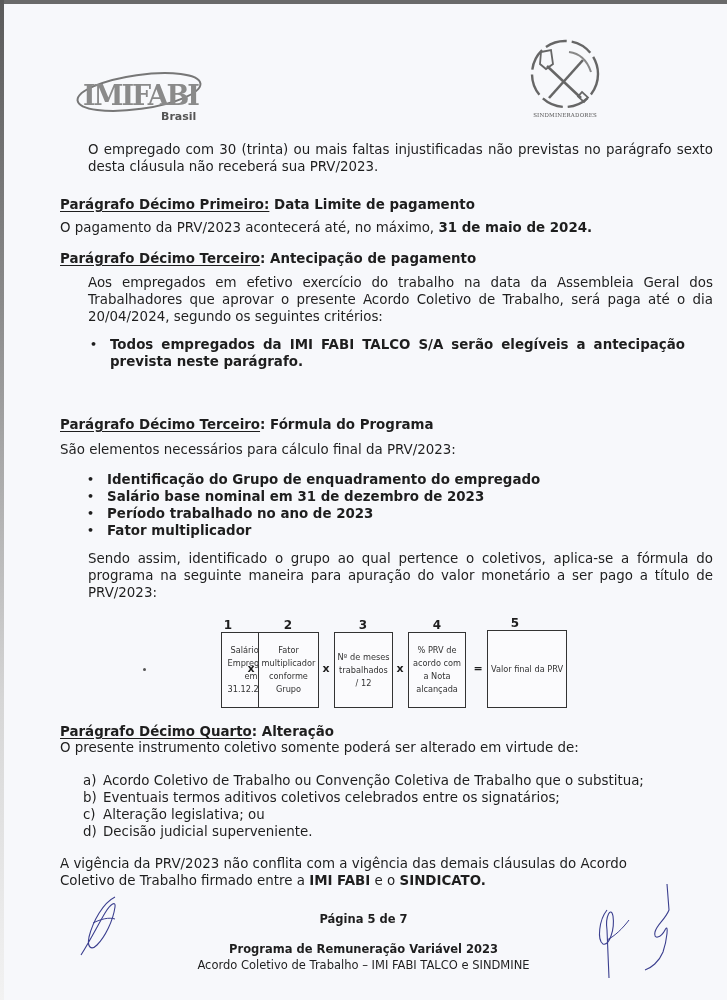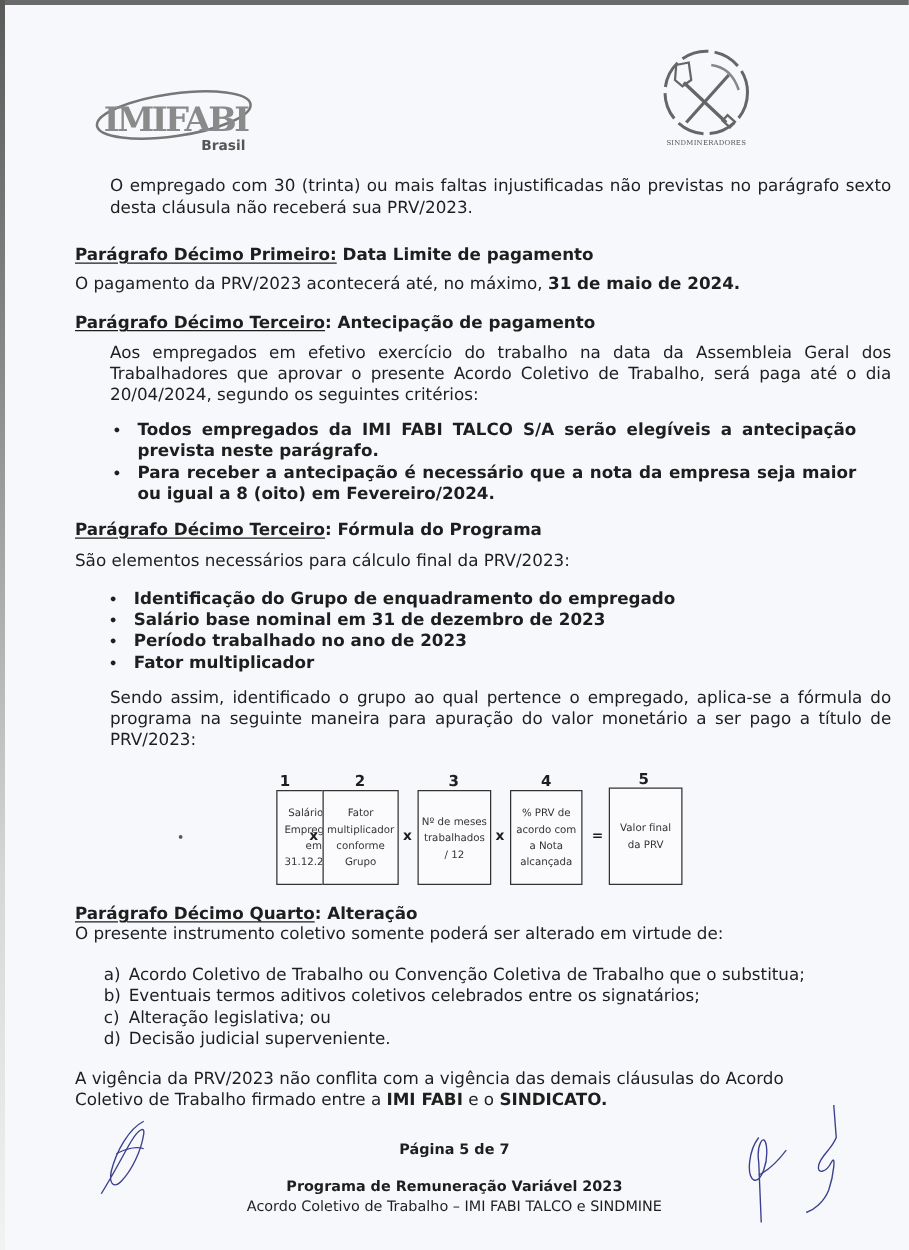--- a/index.html
+++ b/index.html
@@ -81,51 +81,50 @@
 <div class="txt" style="top:219px;">
   <span>O pagamento da PRV/2023 acontecerá até, no máximo, </span><b>31 de maio de 2024.</b>
 </div>
 
 <div class="heading" style="top:250px;">
   <span class="u">Parágrafo Décimo Terceiro</span><span>: Antecipação de pagamento</span>
 </div>
 <div class="txt just" style="top:274px;">Aos empregados em efetivo exercício do trabalho na data da Assembleia Geral dos Trabalhadores que aprovar o presente Acordo Coletivo de Trabalho, será paga até o dia 20/04/2024, segundo os seguintes critérios:</div>
 <ul class="bullets" style="left:60px; top:336px; width:625px;">
   <li class="just">Todos empregados da IMI FABI TALCO S/A serão elegíveis a antecipação prevista neste parágrafo.</li>
-  <li class="just">Para receber a antecipação é necessário que a nota da empresa seja maior ou igual a 8 (oito) em Fevereiro/2024.</li>
 </ul>
 
 <div class="heading" style="top:416px;">
   <span class="u">Parágrafo Décimo Terceiro</span><span>: Fórmula do Programa</span>
 </div>
 <div class="txt" style="top:441px;">São elementos necessários para cálculo final da PRV/2023:</div>
 <ul class="bullets" style="left:85px; top:471px; width:560px;">
   <li>Identificação do Grupo de enquadramento do empregado</li>
   <li>Salário base nominal em 31 de dezembro de 2023</li>
   <li>Período trabalhado no ano de 2023</li>
   <li>Fator multiplicador</li>
 </ul>
-<div class="txt just" style="top:550px;">Sendo assim, identificado o grupo ao qual pertence o empregado, aplica-se a fórmula do programa na seguinte maneira para apuração do valor monetário a ser pago a título de PRV/2023:</div>
+<div class="txt just" style="top:550px;">Sendo assim, identificado o grupo ao qual pertence o coletivos, aplica-se a fórmula do programa na seguinte maneira para apuração do valor monetário a ser pago a título de PRV/2023:</div>
 
 <div>
   <div class="fnum" style="left:218px; top:618px;">1</div>
   <div class="fnum" style="left:278px; top:618px;">2</div>
   <div class="fnum" style="left:353px; top:618px;">3</div>
   <div class="fnum" style="left:427px; top:618px;">4</div>
   <div class="fnum" style="left:505px; top:616px;">5</div>
 
   <div class="fbox" style="left:184px; width:60px;margin-left:37px;">Salário do Empregado em 31.12.2020</div>
   <div class="fop" style="left:245px;">x</div>
   <div class="fbox" style="left:258px; width:61px;">Fator multiplicador conforme Grupo</div>
   <div class="fop" style="left:320px;">x</div>
   <div class="fbox" style="left:334px; width:59px;">Nº de meses trabalhados / 12</div>
   <div class="fop" style="left:394px;">x</div>
   <div class="fbox" style="left:408px; width:58px;">% PRV de acordo com a Nota alcançada</div>
   <div class="fop" style="left:472px;">=</div>
-  <div class="fbox" style="left:487px; top:630px; width:59px; height:78px;">Valor final da PRV</div>
+  <div class="fbox" style="left:487px; top:630px; width:80px; height:78px;">Valor final da PRV</div>
 </div>
 <div class="speck"></div>
 
 <div class="heading" style="top:723px;">
   <span class="u">Parágrafo Décimo Quarto</span><span>: Alteração</span>
 </div>
 <div class="txt" style="top:739px;">O presente instrumento coletivo somente poderá ser alterado em virtude de:</div>
 <ol class="alpha" style="top:772px;">
   <li>
       <span class="mk">a)</span>

